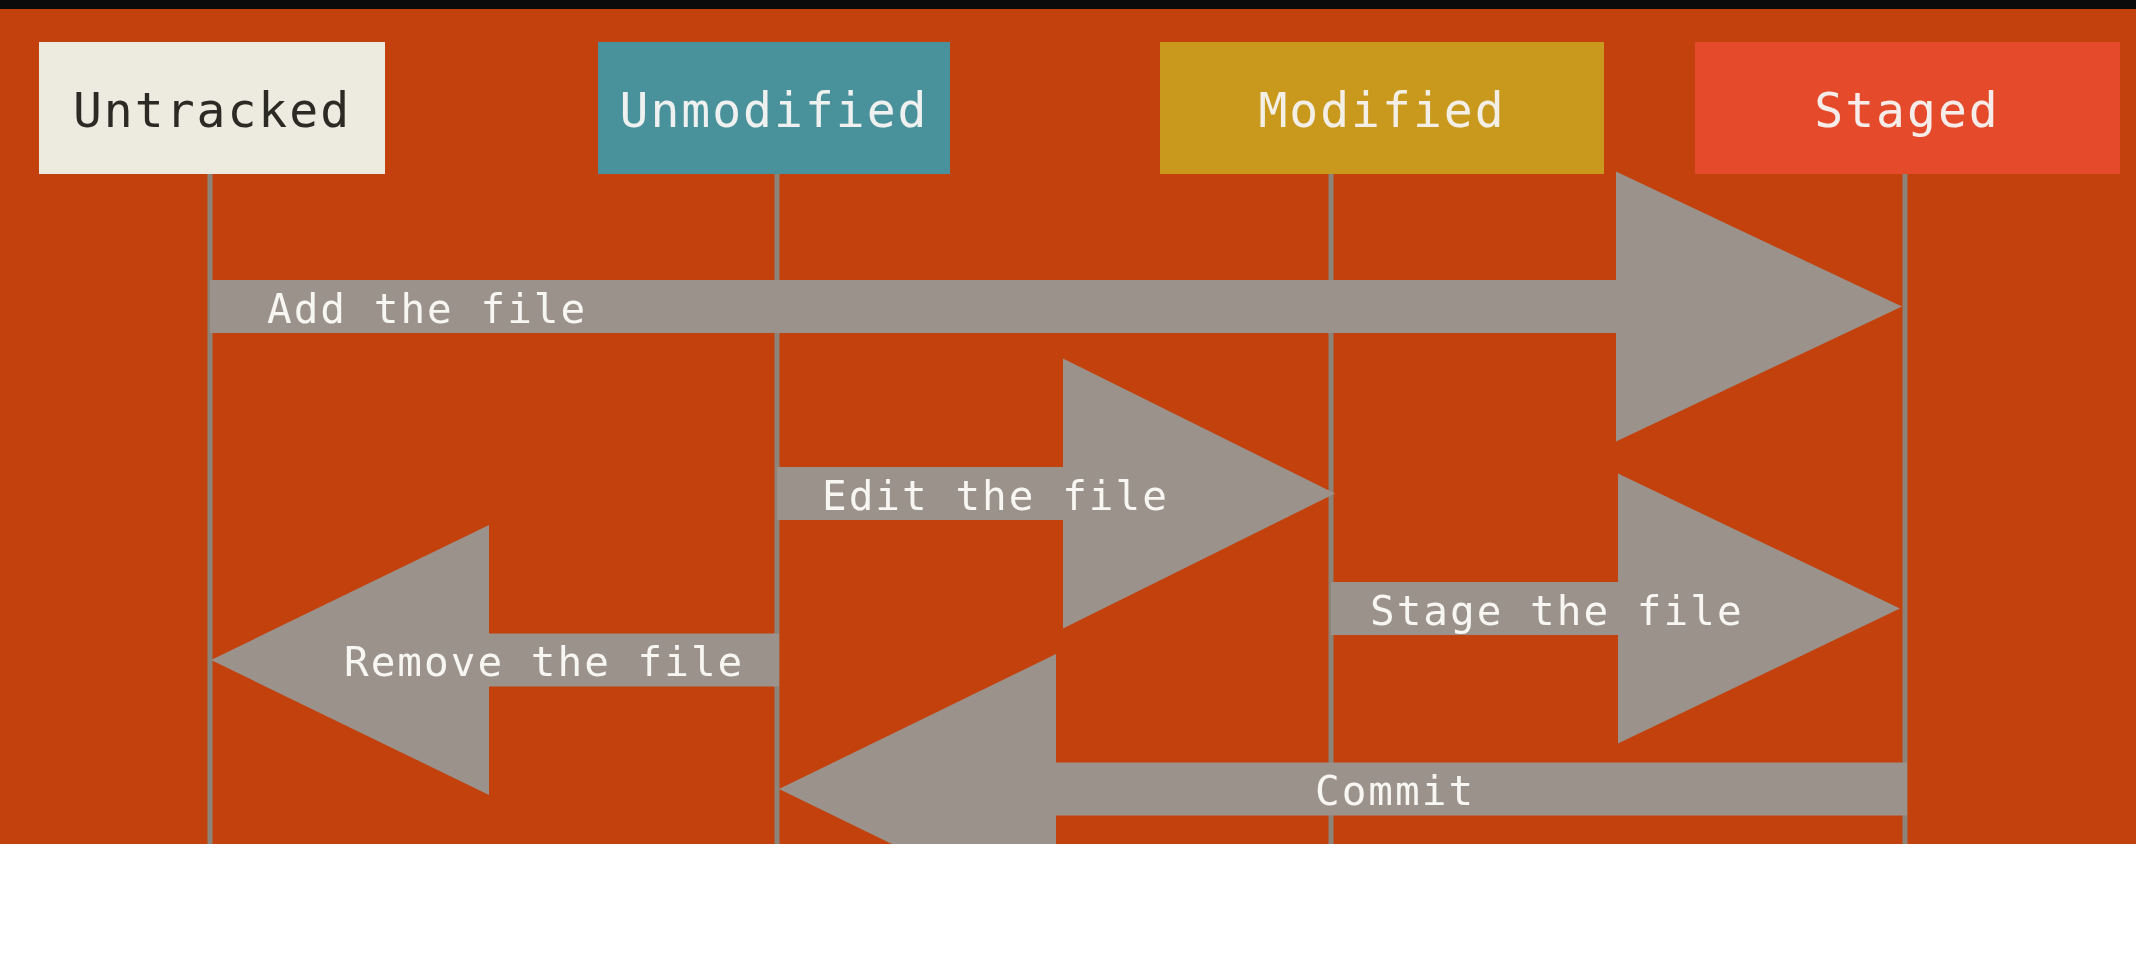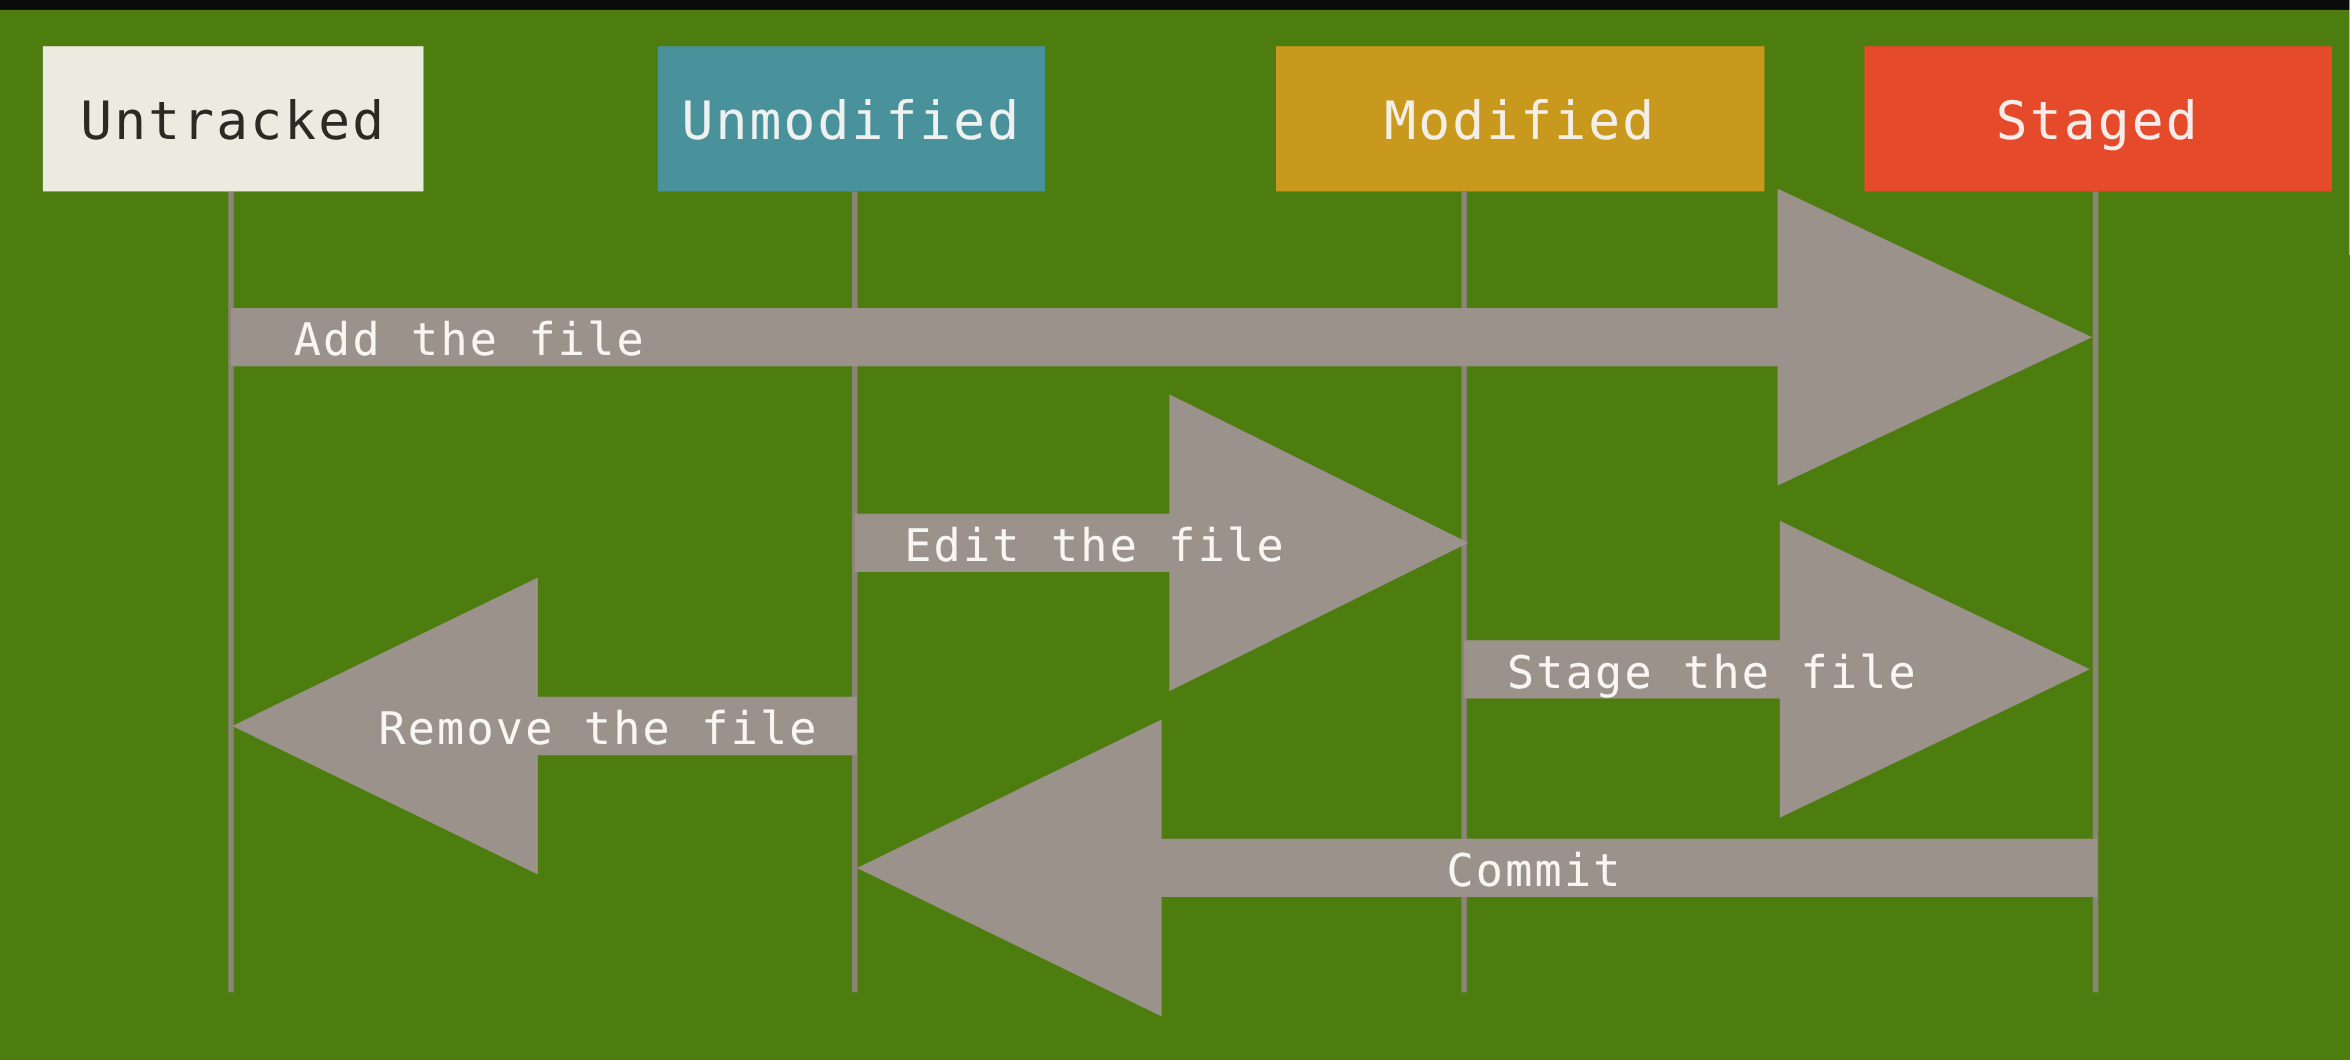--- a/index.html
+++ b/index.html
@@ -3,22 +3,22 @@
 <meta charset="utf-8">
 <style>
   html, body {
     margin: 0;
     padding: 0;
     background: #ffffff;
   }
   .diagram-canvas {
     position: relative;
     width: 2136px;
-    height: 964px;
-    background: #4d7c0f;
+    height: 844px;
+    background: #c2410c;
     overflow: hidden;
   }
   svg {
     display: block;
   }
   .box-label {
     font-family: "DejaVu Sans Mono", "Liberation Mono", monospace;
     font-size: 48px;
     letter-spacing: 2px;
   }

